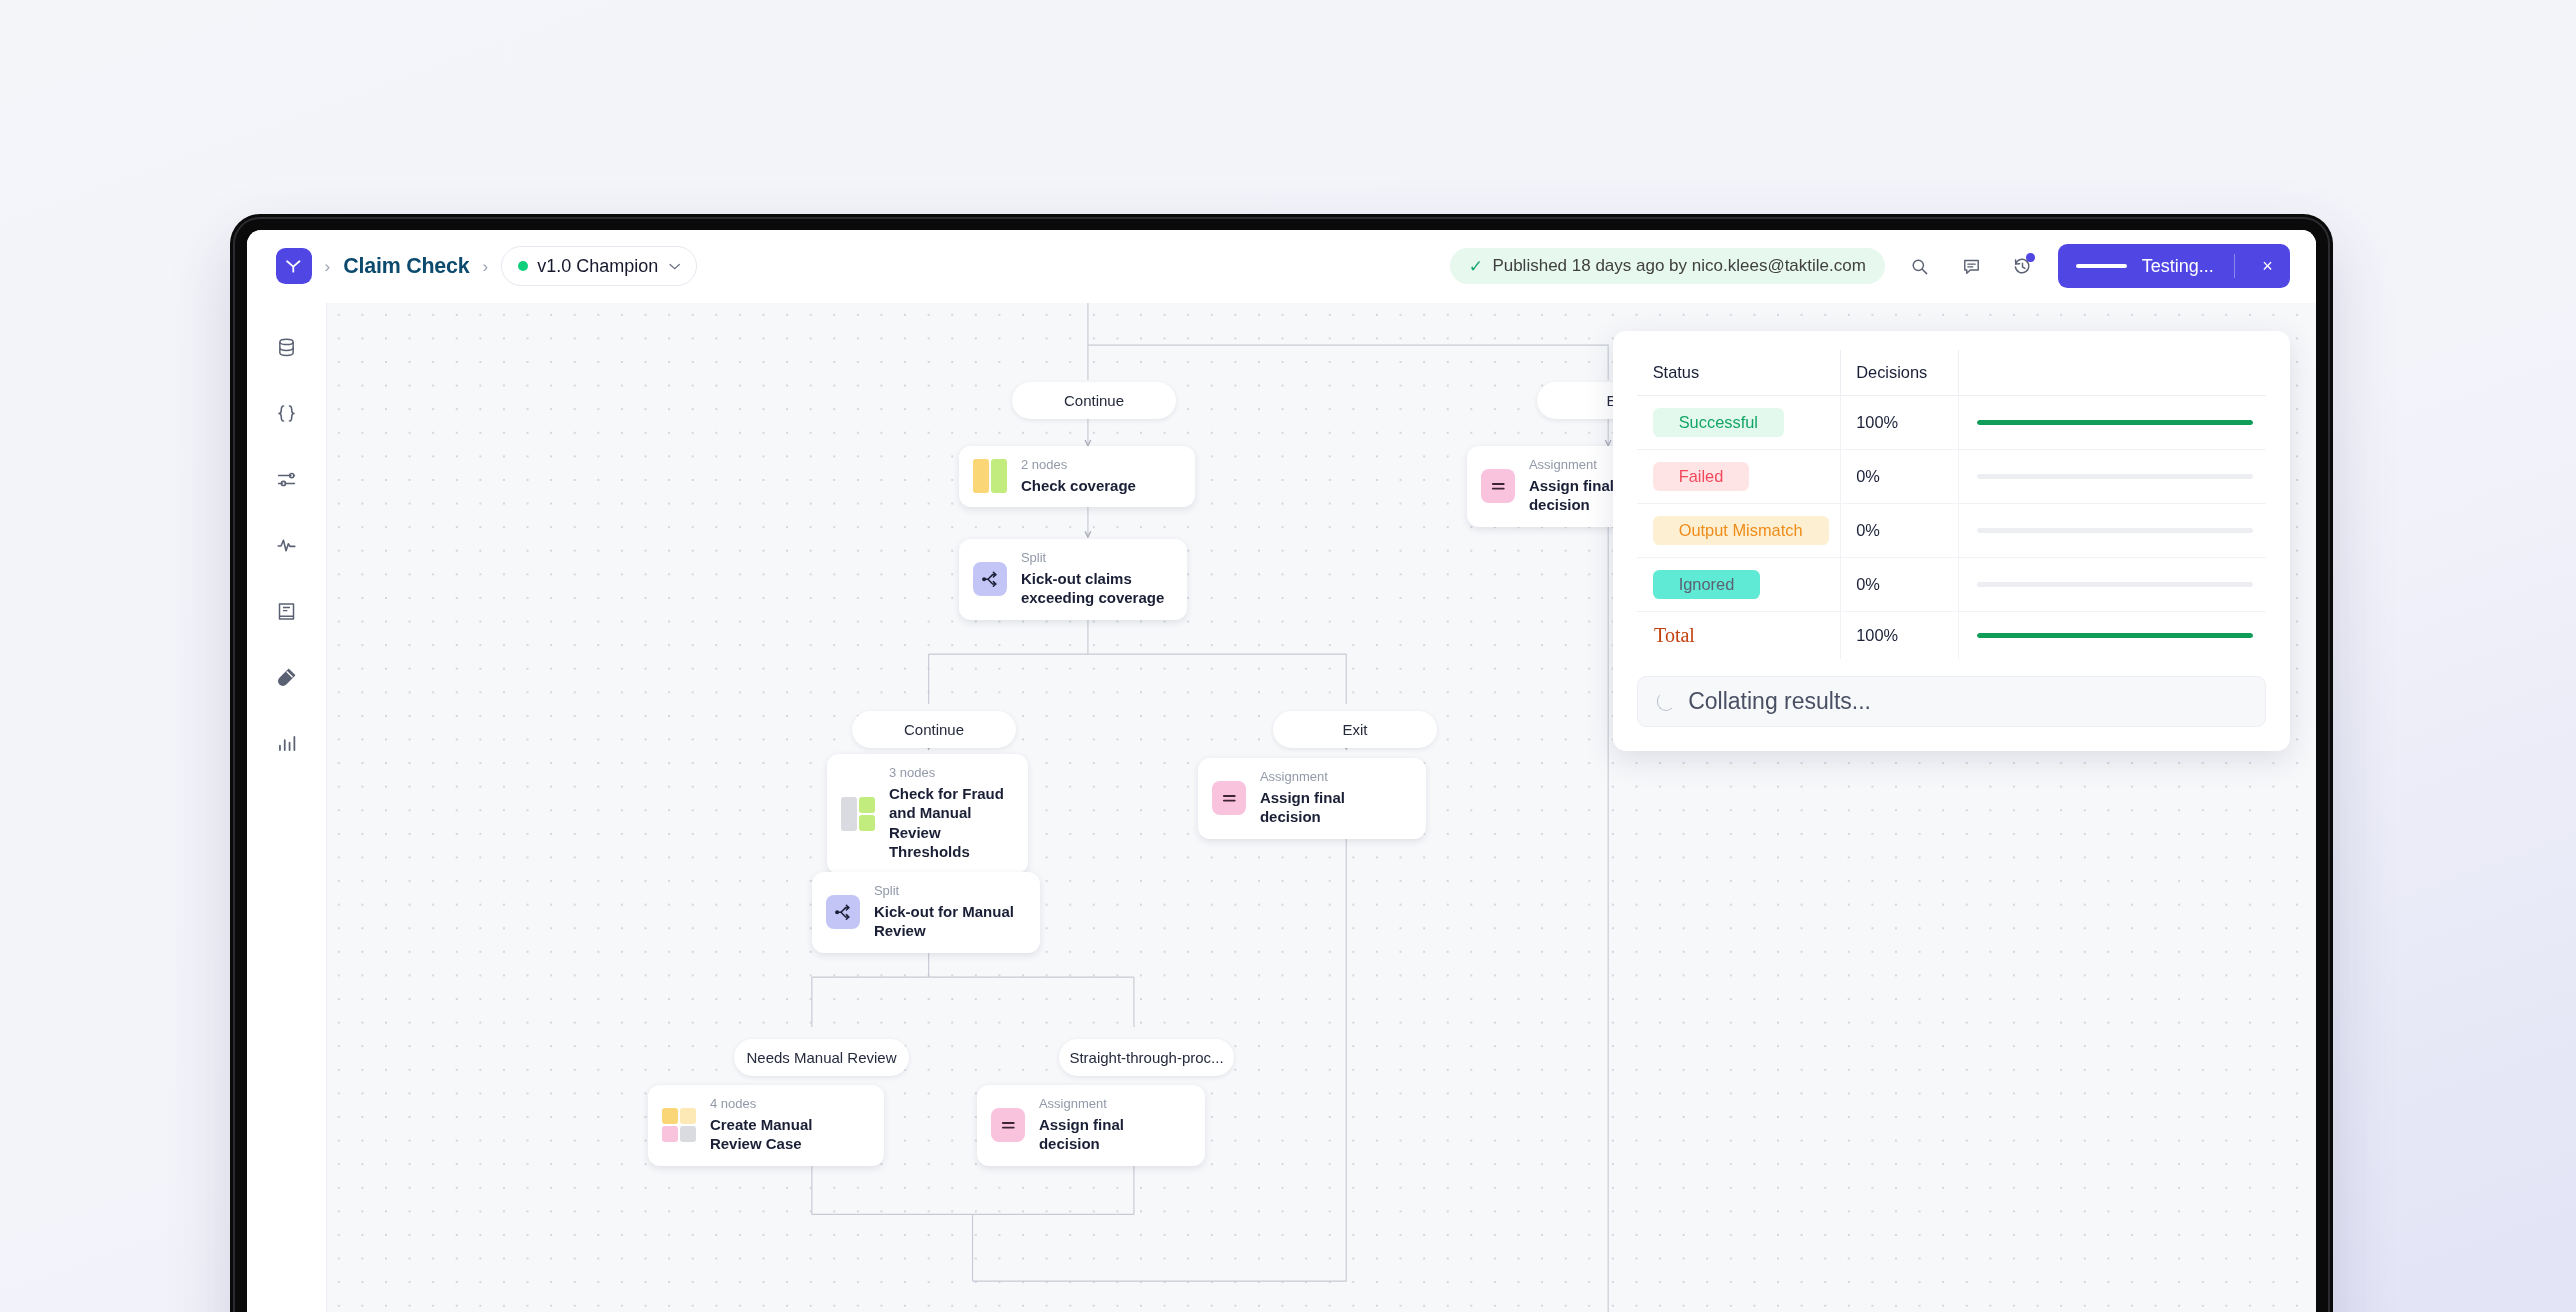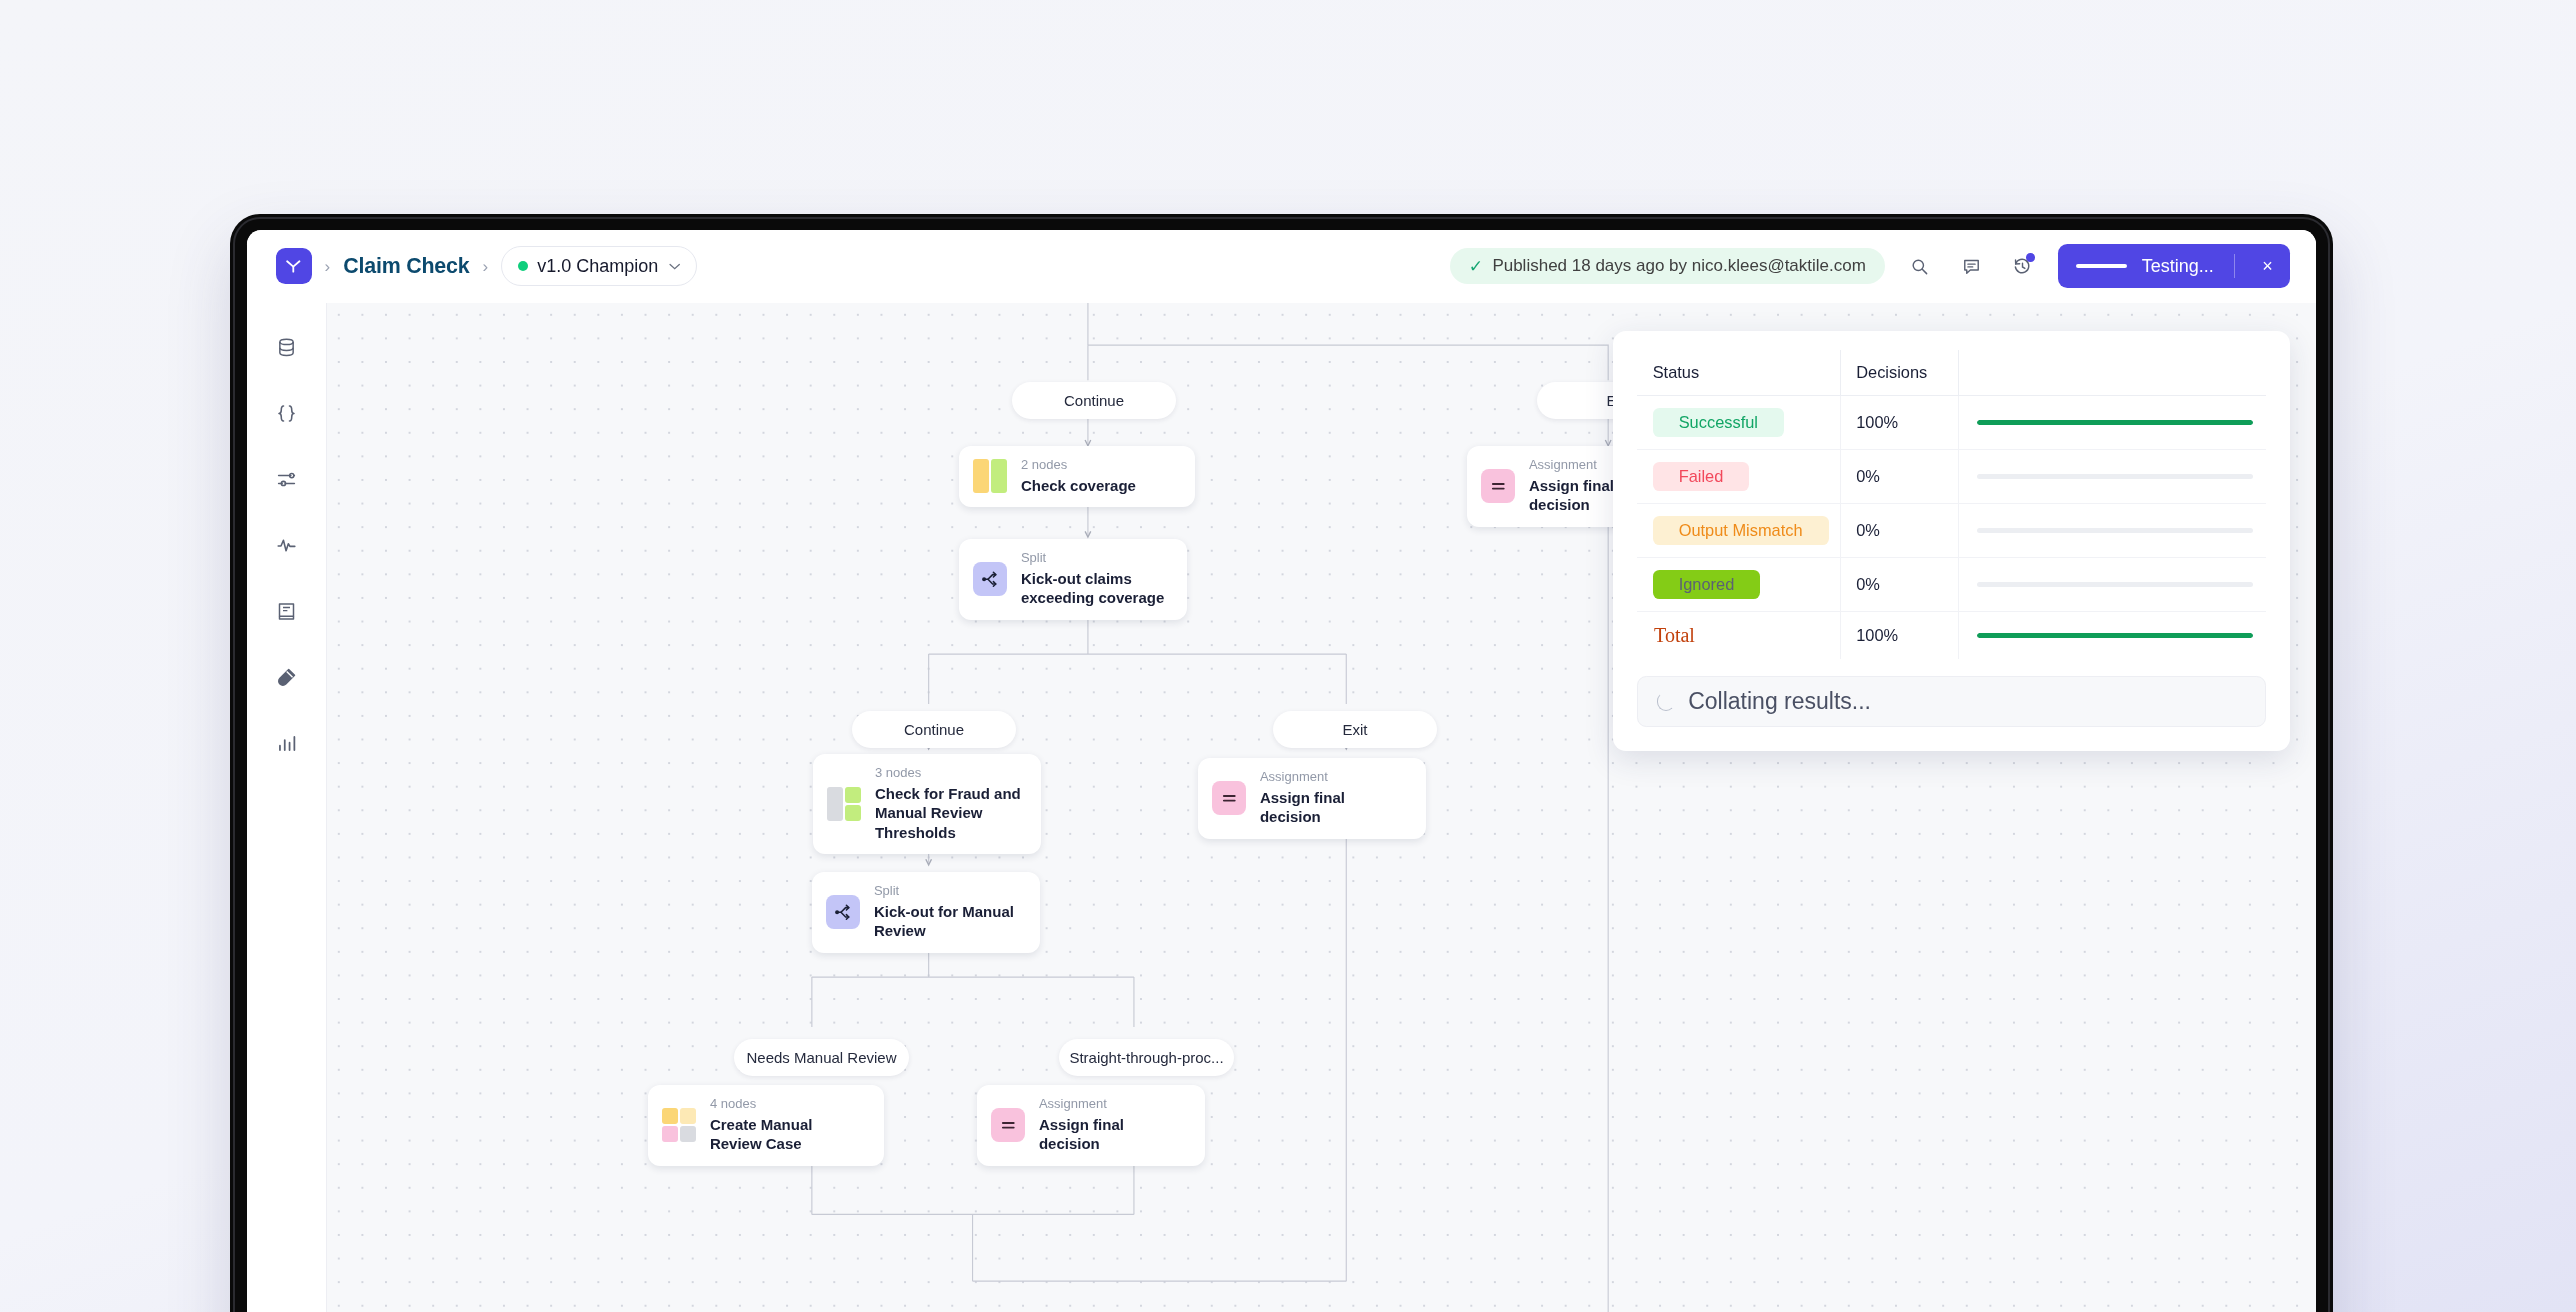--- a/index.html
+++ b/index.html
@@ -169,21 +169,21 @@
   .col-status { width: 203px; border-right: 1.1px solid #f1f2f6; }
   .col-dec { width: 118px; border-right: 1.1px solid #f1f2f6; }
   thead .col-status, thead .col-dec { border-right: 1.1px solid #eceef3; }
   .chip {
     display: inline-block; border-radius: 6.4px;
     padding: 5px 26px; font-size: 16.4px;
   }
   .chip.successful { background: #e4f9ee; color: #12a565; }
   .chip.failed { background: #ffe4e6; color: #f2485b; }
   .chip.mismatch { background: #fdf0d2; color: #ef8b19; }
-  .chip.ignored { background: #84cc16; color: #5b6274; }
+  .chip.ignored { background: #5eead4; color: #5b6274; }
   .plain-label { font-size: 20px; color: #c2410c; padding-left: 1.4px; font-family: Liberation Serif, serif; }
   .dec-val { font-size: 16.4px; color: #1a1f36; }
   .bar-cell { padding-left: 18.6px; padding-right: 13px; }
   .bar-track { height: 5px; border-radius: 2.9px; background: #eceef2; width: 100%; position: relative; overflow: hidden; }
   .bar-fill { position: absolute; left: 0; top: 0; bottom: 0; border-radius: 2.9px; background: #0f9d58; }
 
   #collating {
     margin-top: 17px;
     background: #f7f8fa; border: 1.1px solid #edeef3; border-radius: 9.3px;
     height: 51px; display: flex; align-items: center; gap: 13px;
@@ -400,21 +400,21 @@
               <path d="M16 15l3 3-3 3"></path>
               <circle cx="4" cy="12" r="1.6" fill="#1b2036"></circle>
           </svg>
         </div>
         <div class="node-text">
           <span class="node-kind">Split</span>
           <span class="node-title">Kick-out claims exceeding coverage</span>
         </div>
       </div>
 
-      <div class="node stacked" style="left:486px;top:451px;width:228px;">
+      <div class="node stacked" style="left:500px;top:451px;width:201px;">
         <div class="swatch three">
           <span class="sw" style="background:#d9dbe0;grid-row:1/3"></span>
           <span class="sw" style="background:#c2ed7e"></span>
             <span class="sw" style="background:#c2ed7e"></span>
         </div>
         <div class="node-text">
           <span class="node-kind">3 nodes</span>
           <span class="node-title">Check for Fraud and Manual Review Thresholds</span>
         </div>
       </div>

